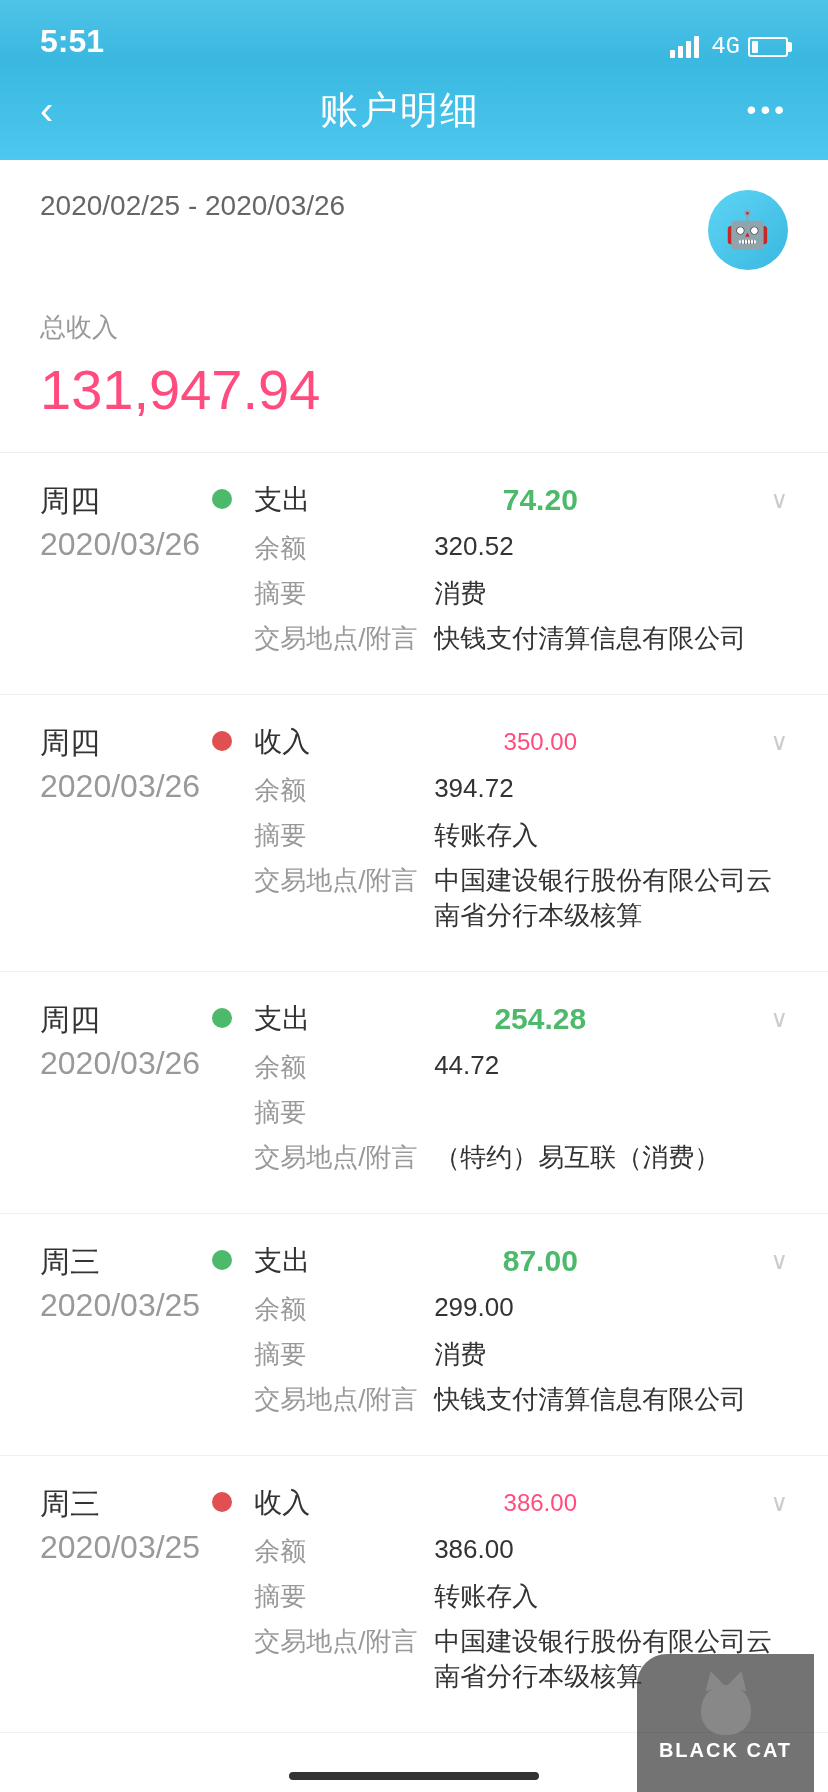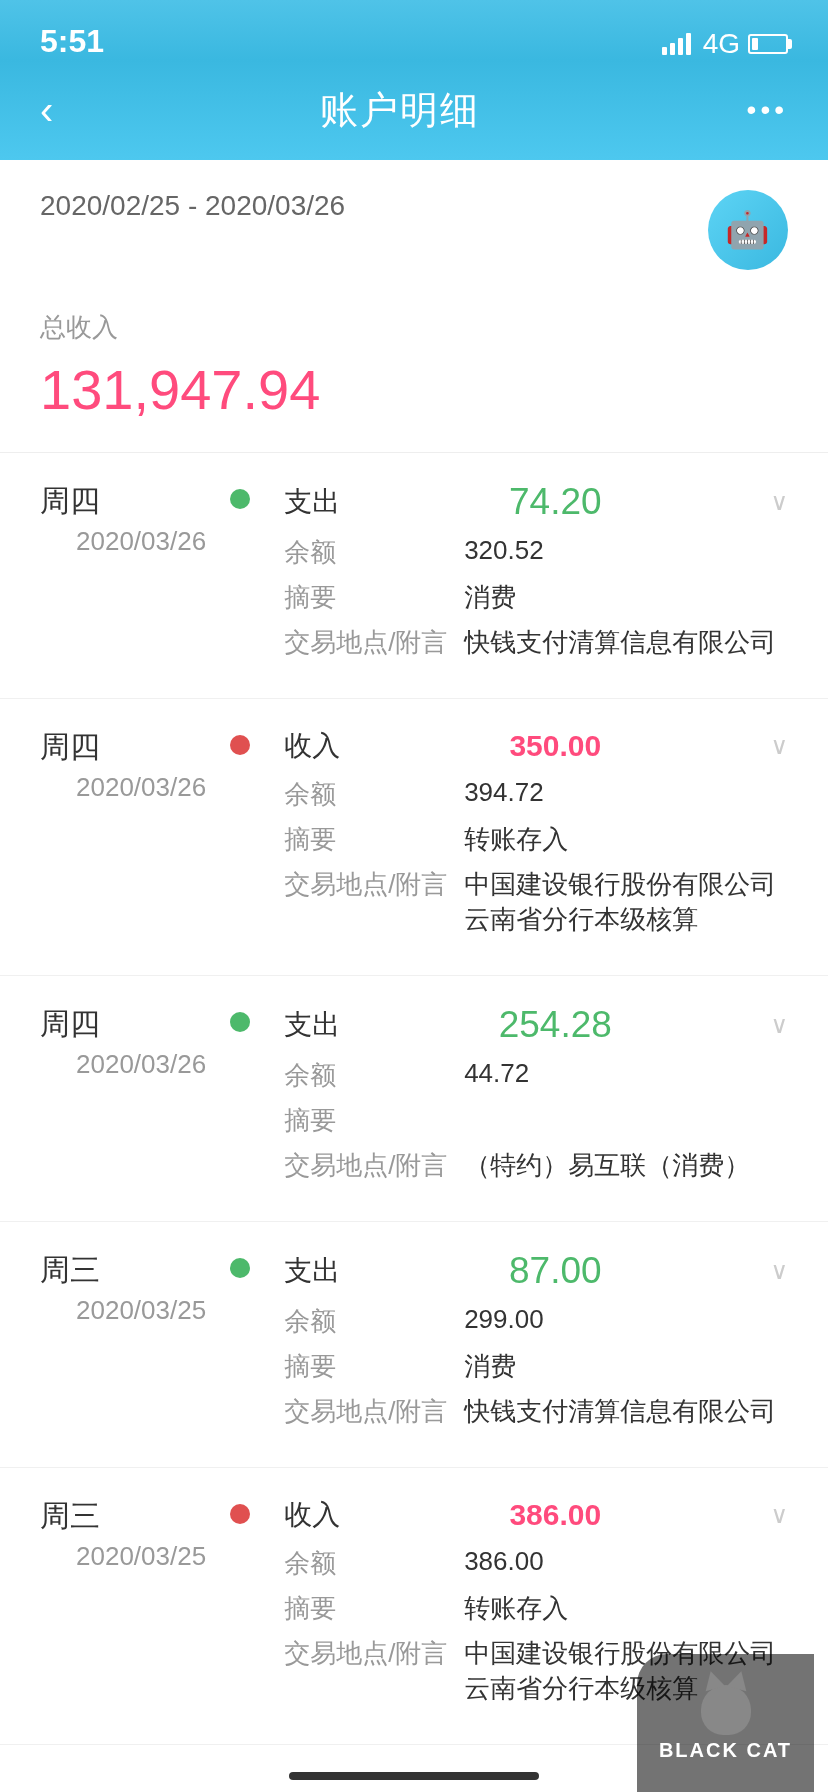--- a/index.html
+++ b/index.html
@@ -162,36 +162,35 @@
 
     
     .transaction-list {
       background: white;
     }
 
     .transaction-item {
       padding: 28px 40px;
       border-bottom: 1px solid #f0f0f0;
       display: flex;
-      gap: 24px;
+      gap: 12px;
     }
 
     .date-col {
       min-width: 130px;
     }
     .day-label {
       color: #333;
       font-size: 30px;
       font-weight: 500;
     }
     .date-label {
       color: #999;
-      font-size: 26px;
+      font-size: 32px;
       margin-top: 4px;
-      margin-left: 36px;
     }
 
     .dot-col {
       display: flex;
       align-items: flex-start;
       padding-top: 8px;
       min-width: 30px;
     }
     .dot {
       width: 20px;
@@ -214,27 +213,27 @@
       font-size: 26px;
       min-width: 180px;
     }
     .detail-val {
       color: #333;
       font-size: 26px;
       flex: 1;
     }
     .detail-val-green {
       color: #4db96b;
-      font-size: 37px;
-      font-weight: 400;
+      font-size: 30px;
+      font-weight: 700;
     }
     .detail-val-red {
       color: #ff4b7d;
-      font-size: 30px;
-      font-weight: 700;
+      font-size: 24px;
+      font-weight: 400;
     }
     .type-row {
       display: flex;
       align-items: center;
       justify-content: space-between;
       margin-bottom: 12px;
     }
     .type-label {
       color: #333;
       font-size: 28px;
@@ -304,21 +303,21 @@
 
 <div class="status-bar">
   <span class="status-time">5:51</span>
   <div class="status-icons">
     <div class="signal-bars">
       <div class="signal-bar" style="height:8px"></div>
       <div class="signal-bar" style="height:12px"></div>
       <div class="signal-bar" style="height:17px"></div>
       <div class="signal-bar" style="height:22px"></div>
     </div>
-    <span style="font-size:28px;color:white;margin-left:4px;">4G</span>
+    <span style="font-size:24px;color:white;margin-left:4px;font-family:Liberation Mono, monospace;">4G</span>
     <div class="battery-icon">
       <div class="battery-fill"></div>
     </div>
   </div>
 </div>
 
 <div class="header">
   <span class="back-btn">‹</span>
   <span class="header-title">账户明细</span>
   <span class="more-btn">•••</span>

